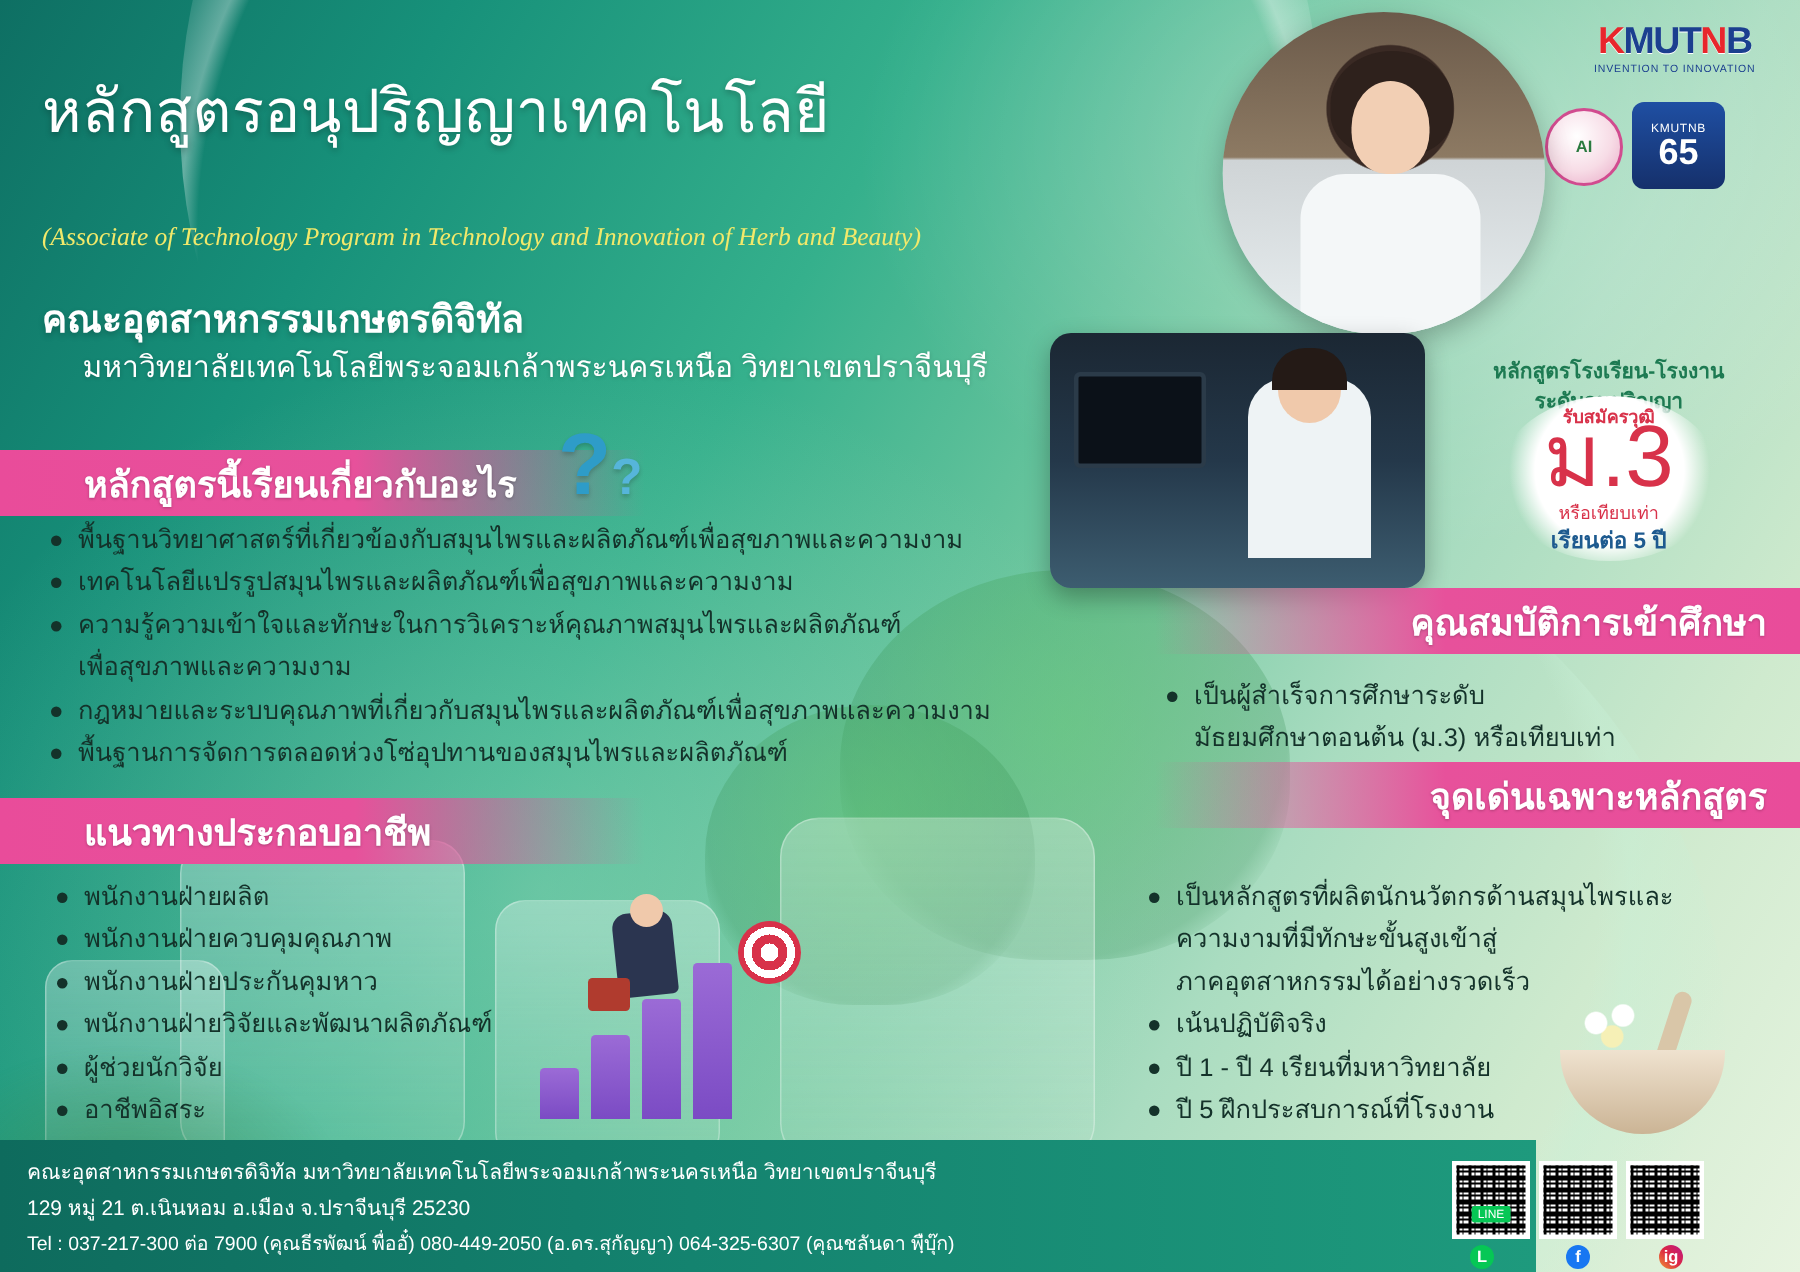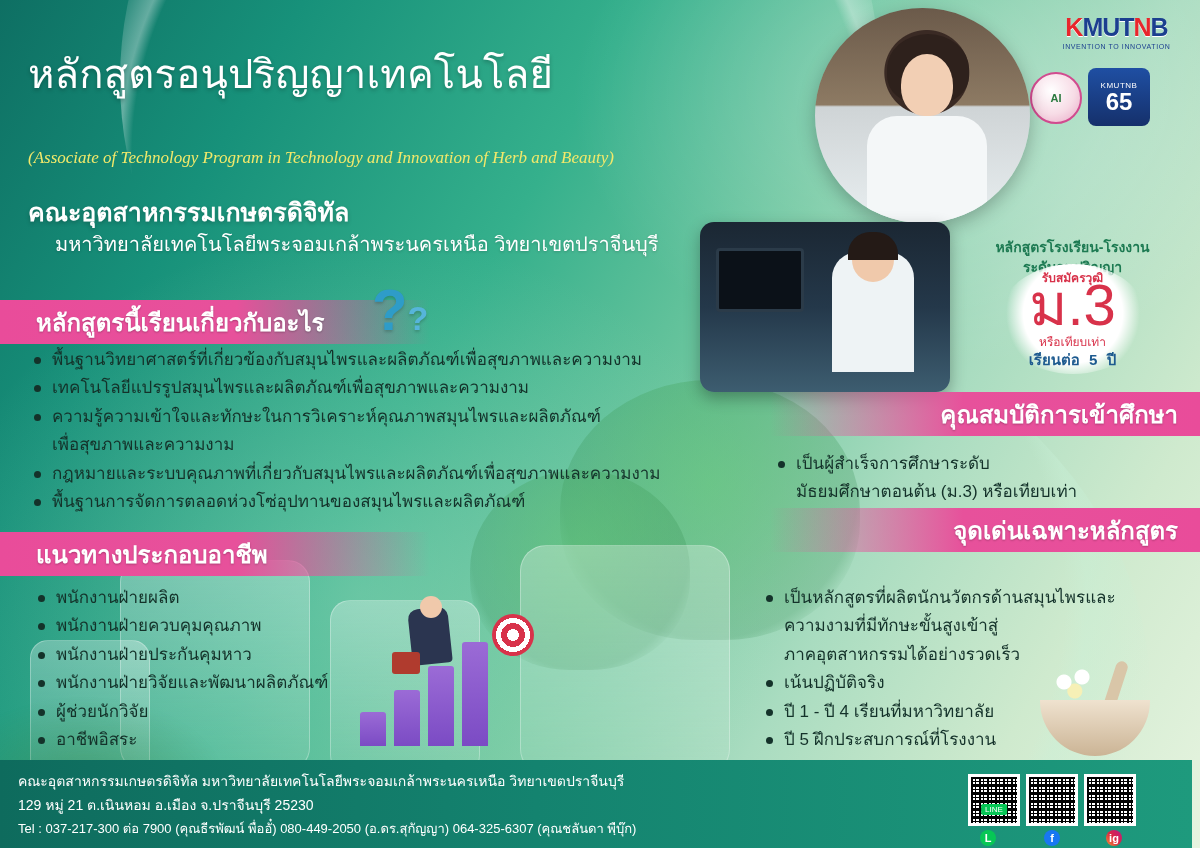--- a/index.html
+++ b/index.html
@@ -142,30 +142,30 @@
   }
   .badge-m3 .line1 { font-size:14px; color:#1d7a52; font-weight:bold; }
   .badge-m3 .line2 { font-size:14px; color:#1d7a52; font-weight:bold; margin-top:-2px;}
   .badge-m3 .circle {
     position:absolute; left:14px; top:28px; width:148px; height:110px; border-radius:50%;
     background:radial-gradient(circle at 50% 45%, #ffffff 0 52%, rgba(255,255,255,0.0) 70%);
   }
   .badge-m3 .small { position:absolute; left:0; top:32px; width:175px; font-size:12px; color:#d8324a; font-weight:bold; }
   .badge-m3 .m3 { position:absolute; left:0; top:40px; width:175px; font-size:58px; font-weight:normal; color:#d8324a; line-height:1; }
   .badge-m3 .eq { position:absolute; left:0; top:96px; width:175px; font-size:12px; color:#d8324a; }
-  .badge-m3 .study { position:absolute; left:0; top:112px; width:175px; font-size:15px; color:#1d5a8f; font-weight:bold;font-family:Liberation Mono, monospace; }
+  .badge-m3 .study { position:absolute; left:0; top:112px; width:175px; font-size:15px; color:#1d5a8f; font-weight:bold; }
 
   
   .ribbon {
     position:absolute; height:44px; display:flex; align-items:center;
     color:#ffffff; font-size:24px; font-weight:bold;
     background:linear-gradient(90deg, #e94c9a 0%, #e7519b 55%, rgba(231,81,155,0.0) 100%);
     text-shadow:0 1px 2px rgba(0,0,0,0.25);
   }
-  .ribbon.left { left:0; width:430px; padding-left:36px; }
+  .ribbon.left { left:0; width:430px; padding-left:56px; }
   .ribbon.right {
     right:0; width:430px; padding-right:22px; justify-content:flex-end;
     background:linear-gradient(270deg, #e94c9a 0%, #e7519b 55%, rgba(231,81,155,0.0) 100%);
   }
   .rb-curriculum { top:300px; }
   .rb-career { top:532px; }
   .rb-qualify { top:392px; }
   .rb-highlight { top:508px;text-align:center; }
 
   .qmark {
@@ -209,21 +209,21 @@
   .mortar { position:absolute; right:40px; bottom:92px; width:130px; height:110px; }
   .mortar .bowl { position:absolute; left:10px; bottom:0; width:110px; height:56px; border-radius:0 0 55px 55px; background:linear-gradient(180deg,#efe2cf,#cbb495); }
   .mortar .pestle { position:absolute; left:78px; bottom:34px; width:12px; height:62px; background:#d9c6a8; border-radius:6px; transform:rotate(18deg); }
   .mortar .flower { position:absolute; left:16px; bottom:44px; width:60px; height:50px;
     background:radial-gradient(circle at 30% 40%, #ffffff 0 7px, rgba(255,255,255,0) 8px),
                radial-gradient(circle at 60% 30%, #ffffff 0 7px, rgba(255,255,255,0) 8px),
                radial-gradient(circle at 48% 58%, #f6f0b6 0 7px, rgba(255,255,255,0) 8px); }
 
   
   .footer {
-    position:absolute; left:0; bottom:0; width:1192px; height:88px;
+    position:absolute; left:0; bottom:0; width:1024px; height:88px;
     background:linear-gradient(90deg,#0e6b5d 0%, #14836f 45%, #1e9a7d 100%);
     color:#ffffff;
   }
   .footer .l1 { position:absolute; left:18px; top:10px; font-size:14px; }
   .footer .l2 { position:absolute; left:18px; top:34px; font-size:14px; }
   .footer .l3 { position:absolute; left:18px; top:58px; font-size:13px; }
 
   .qr { position:absolute; top:14px; width:52px; height:52px; background:#ffffff; padding:3px; }
   .qr .inner {
     width:100%; height:100%;

